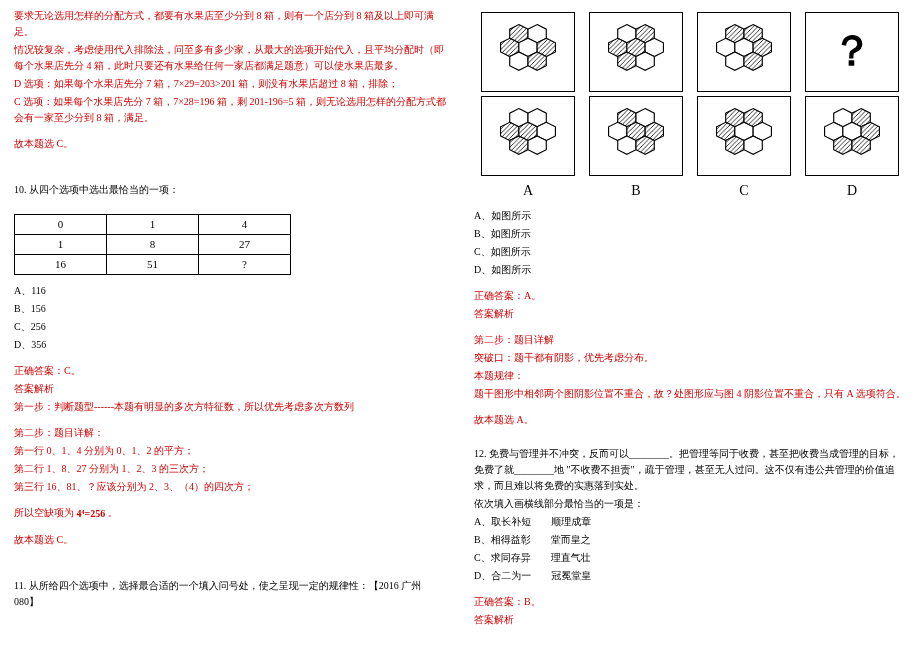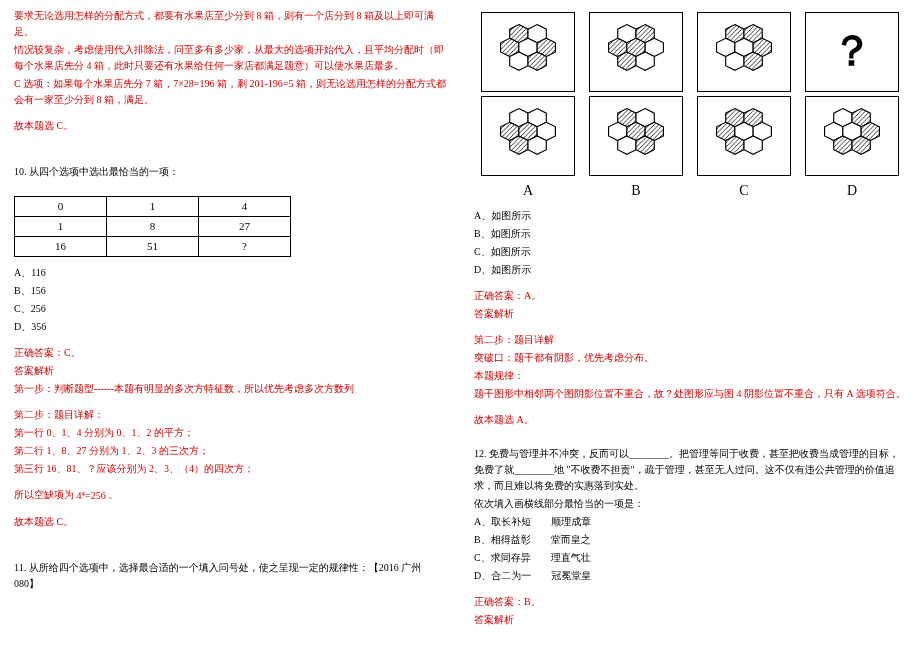--- a/index.html
+++ b/index.html
@@ -36,21 +36,21 @@
     margin: 6px 0 8px 0;
   }
   table.num-table td {
     border: 1px solid #000;
     width: 92px;
     height: 20px;
     text-align: center;
     font-size: 11px;
   }
 
-  .formula { display: inline-block; vertical-align: middle; }
+  .formula { display: inline-block; vertical-align: middle; font-weight: bold; }
 
   
   .hex-figure {
     border: 0;
     margin: 0 0 4px 0;
   }
   .hex-row {
     display: flex;
     justify-content: space-around;
     align-items: center;
@@ -96,20 +96,21 @@
   </defs>
 </svg>
 
 <div class="page">
 
   <div class="col">
 
     <div class="red">
       <div class="para">要求无论选用怎样的分配方式，都要有水果店至少分到 8 箱，则有一个店分到 8 箱及以上即可满足。</div>
       <div class="para">情况较复杂，考虑使用代入排除法，问至多有多少家，从最大的选项开始代入，且平均分配时（即每个水果店先分 4 箱，此时只要还有水果给任何一家店都满足题意）可以使水果店最多。</div>
+      <div class="para">D 选项：如果每个水果店先分 7 箱，7×29=203&gt;201 箱，则没有水果店超过 8 箱，排除；</div>
       <div class="para">C 选项：如果每个水果店先分 7 箱，7×28=196 箱，剩 201-196=5 箱，则无论选用怎样的分配方式都会有一家至少分到 8 箱，满足。</div>
       <div class="spacer-sm"></div>
       <div class="para">故本题选 C。</div>
     </div>
 
     <div class="spacer-lg"></div>
 
     <div class="para">10. 从四个选项中选出最恰当的一项：</div>
     <div class="spacer-sm"></div>
 

